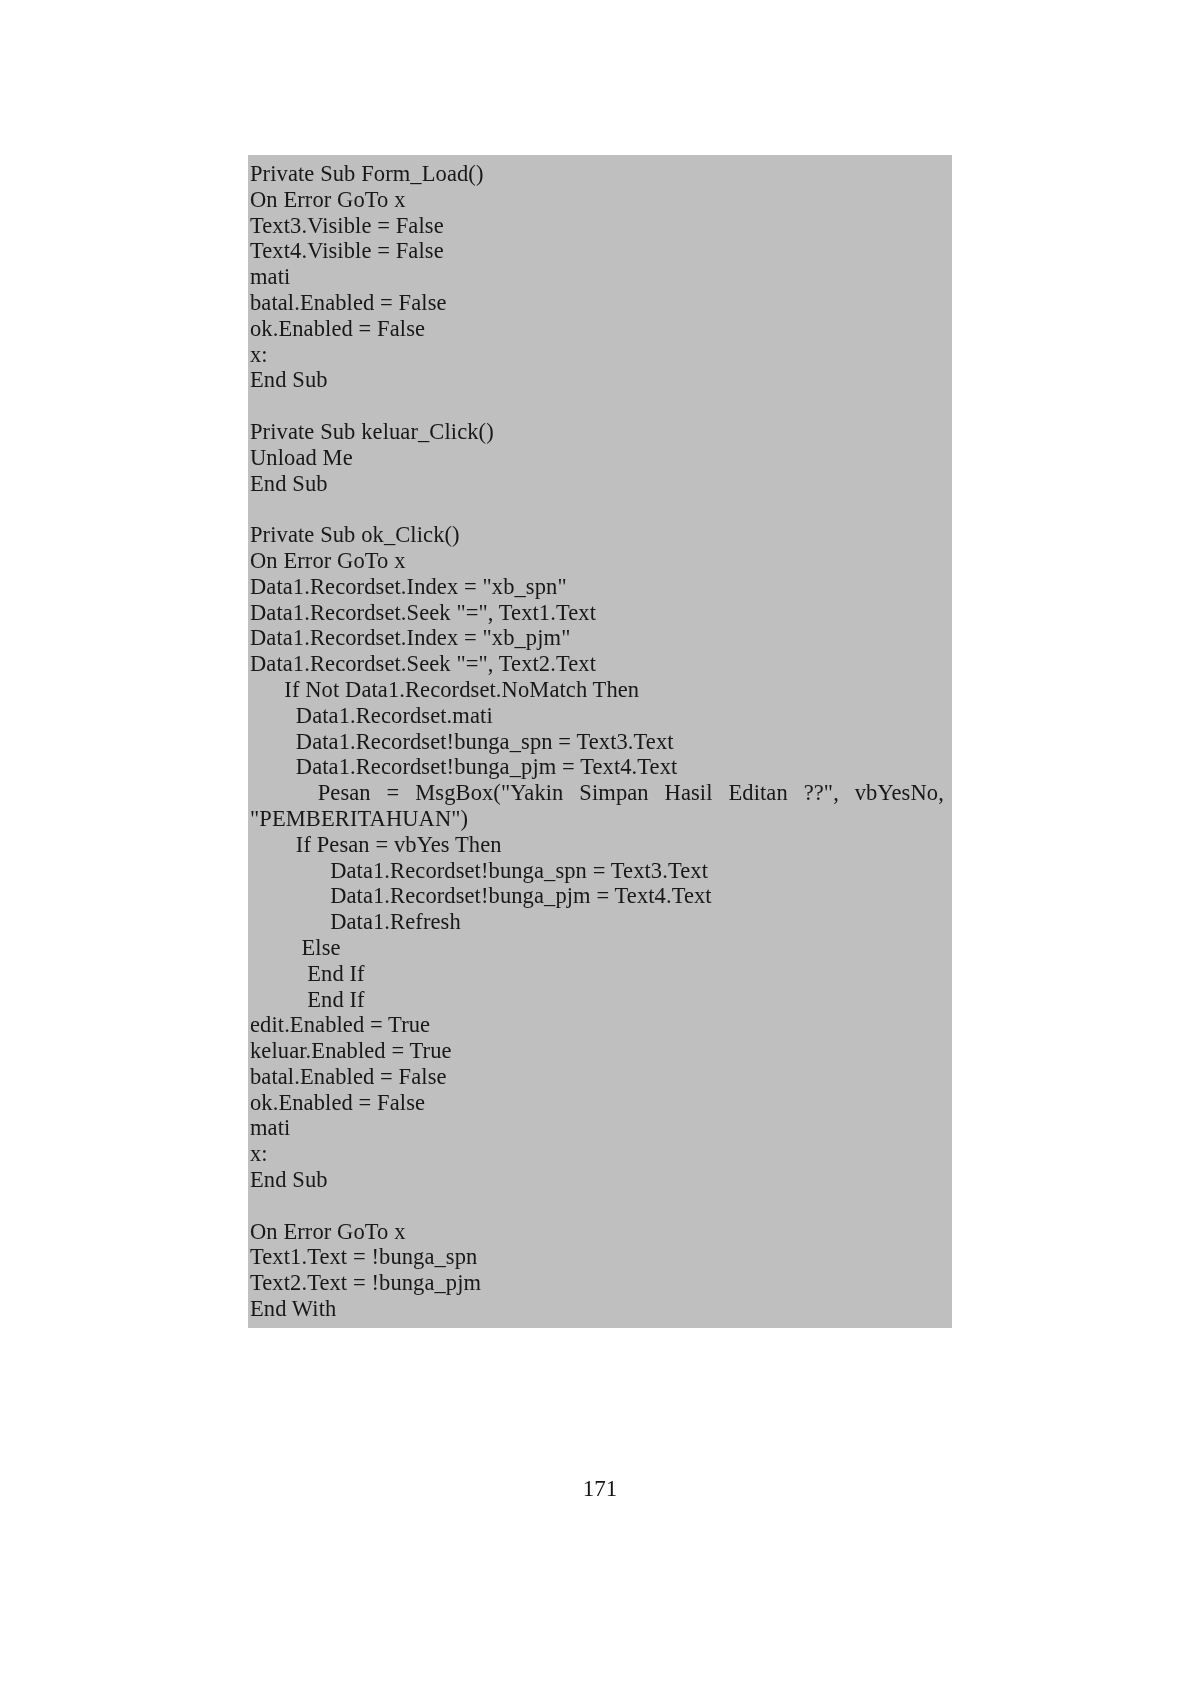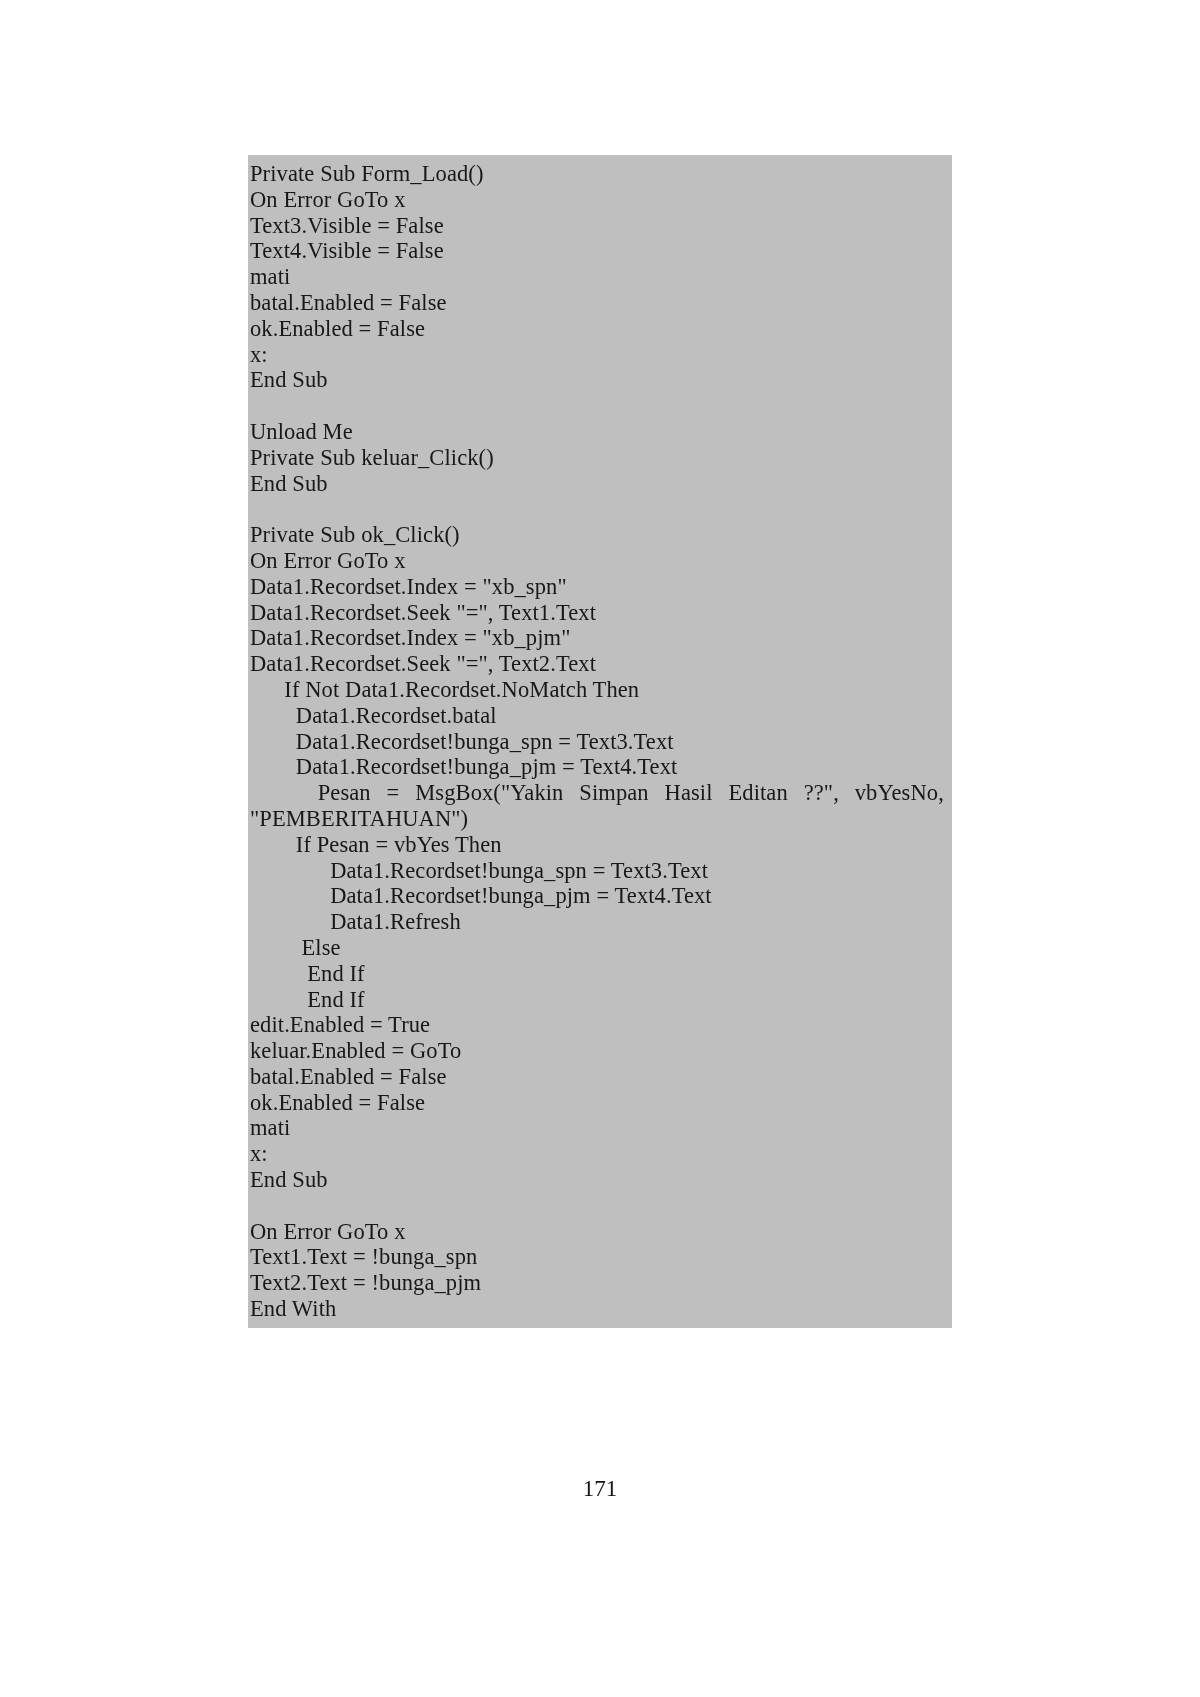--- a/index.html
+++ b/index.html
@@ -94,32 +94,32 @@
         <div class="code-line">Private Sub Form_Load()</div>
         <div class="code-line">On Error GoTo x</div>
         <div class="code-line">Text3.Visible = False</div>
         <div class="code-line">Text4.Visible = False</div>
         <div class="code-line">mati</div>
         <div class="code-line">batal.Enabled = False</div>
         <div class="code-line">ok.Enabled = False</div>
         <div class="code-line">x:</div>
         <div class="code-line">End Sub</div>
         <div class="code-line blank">&nbsp;</div>
+        <div class="code-line">Private Sub keluar_Click()</div>
         <div class="code-line">Unload Me</div>
-        <div class="code-line">Private Sub keluar_Click()</div>
         <div class="code-line">End Sub</div>
         <div class="code-line blank">&nbsp;</div>
         <div class="code-line">Private Sub ok_Click()</div>
         <div class="code-line">On Error GoTo x</div>
         <div class="code-line">Data1.Recordset.Index = "xb_spn"</div>
         <div class="code-line">Data1.Recordset.Seek "=", Text1.Text</div>
         <div class="code-line">Data1.Recordset.Index = "xb_pjm"</div>
         <div class="code-line">Data1.Recordset.Seek "=", Text2.Text</div>
         <div class="code-line">      If Not Data1.Recordset.NoMatch Then</div>
-        <div class="code-line">        Data1.Recordset.batal</div>
+        <div class="code-line">        Data1.Recordset.mati</div>
         <div class="code-line">        Data1.Recordset!bunga_spn = Text3.Text</div>
         <div class="code-line">        Data1.Recordset!bunga_pjm = Text4.Text</div>
         <div class="code-line justified">
           <span class="lead">        </span>
           <span class="word">Pesan</span>
           <span class="word">=</span>
           <span class="word">MsgBox("Yakin</span>
           <span class="word">Simpan</span>
           <span class="word">Hasil</span>
           <span class="word">Editan</span>
@@ -128,21 +128,21 @@
         </div>
         <div class="code-line">"PEMBERITAHUAN")</div>
         <div class="code-line">        If Pesan = vbYes Then</div>
         <div class="code-line">              Data1.Recordset!bunga_spn = Text3.Text</div>
         <div class="code-line">              Data1.Recordset!bunga_pjm = Text4.Text</div>
         <div class="code-line">              Data1.Refresh</div>
         <div class="code-line">         Else</div>
         <div class="code-line">          End If</div>
         <div class="code-line">          End If</div>
         <div class="code-line">edit.Enabled = True</div>
-        <div class="code-line">keluar.Enabled = GoTo</div>
+        <div class="code-line">keluar.Enabled = True</div>
         <div class="code-line">batal.Enabled = False</div>
         <div class="code-line">ok.Enabled = False</div>
         <div class="code-line">mati</div>
         <div class="code-line">x:</div>
         <div class="code-line">End Sub</div>
         <div class="code-line blank">&nbsp;</div>
         <div class="code-line">On Error GoTo x</div>
         <div class="code-line">Text1.Text = !bunga_spn</div>
         <div class="code-line">Text2.Text = !bunga_pjm</div>
         <div class="code-line">End With</div>

